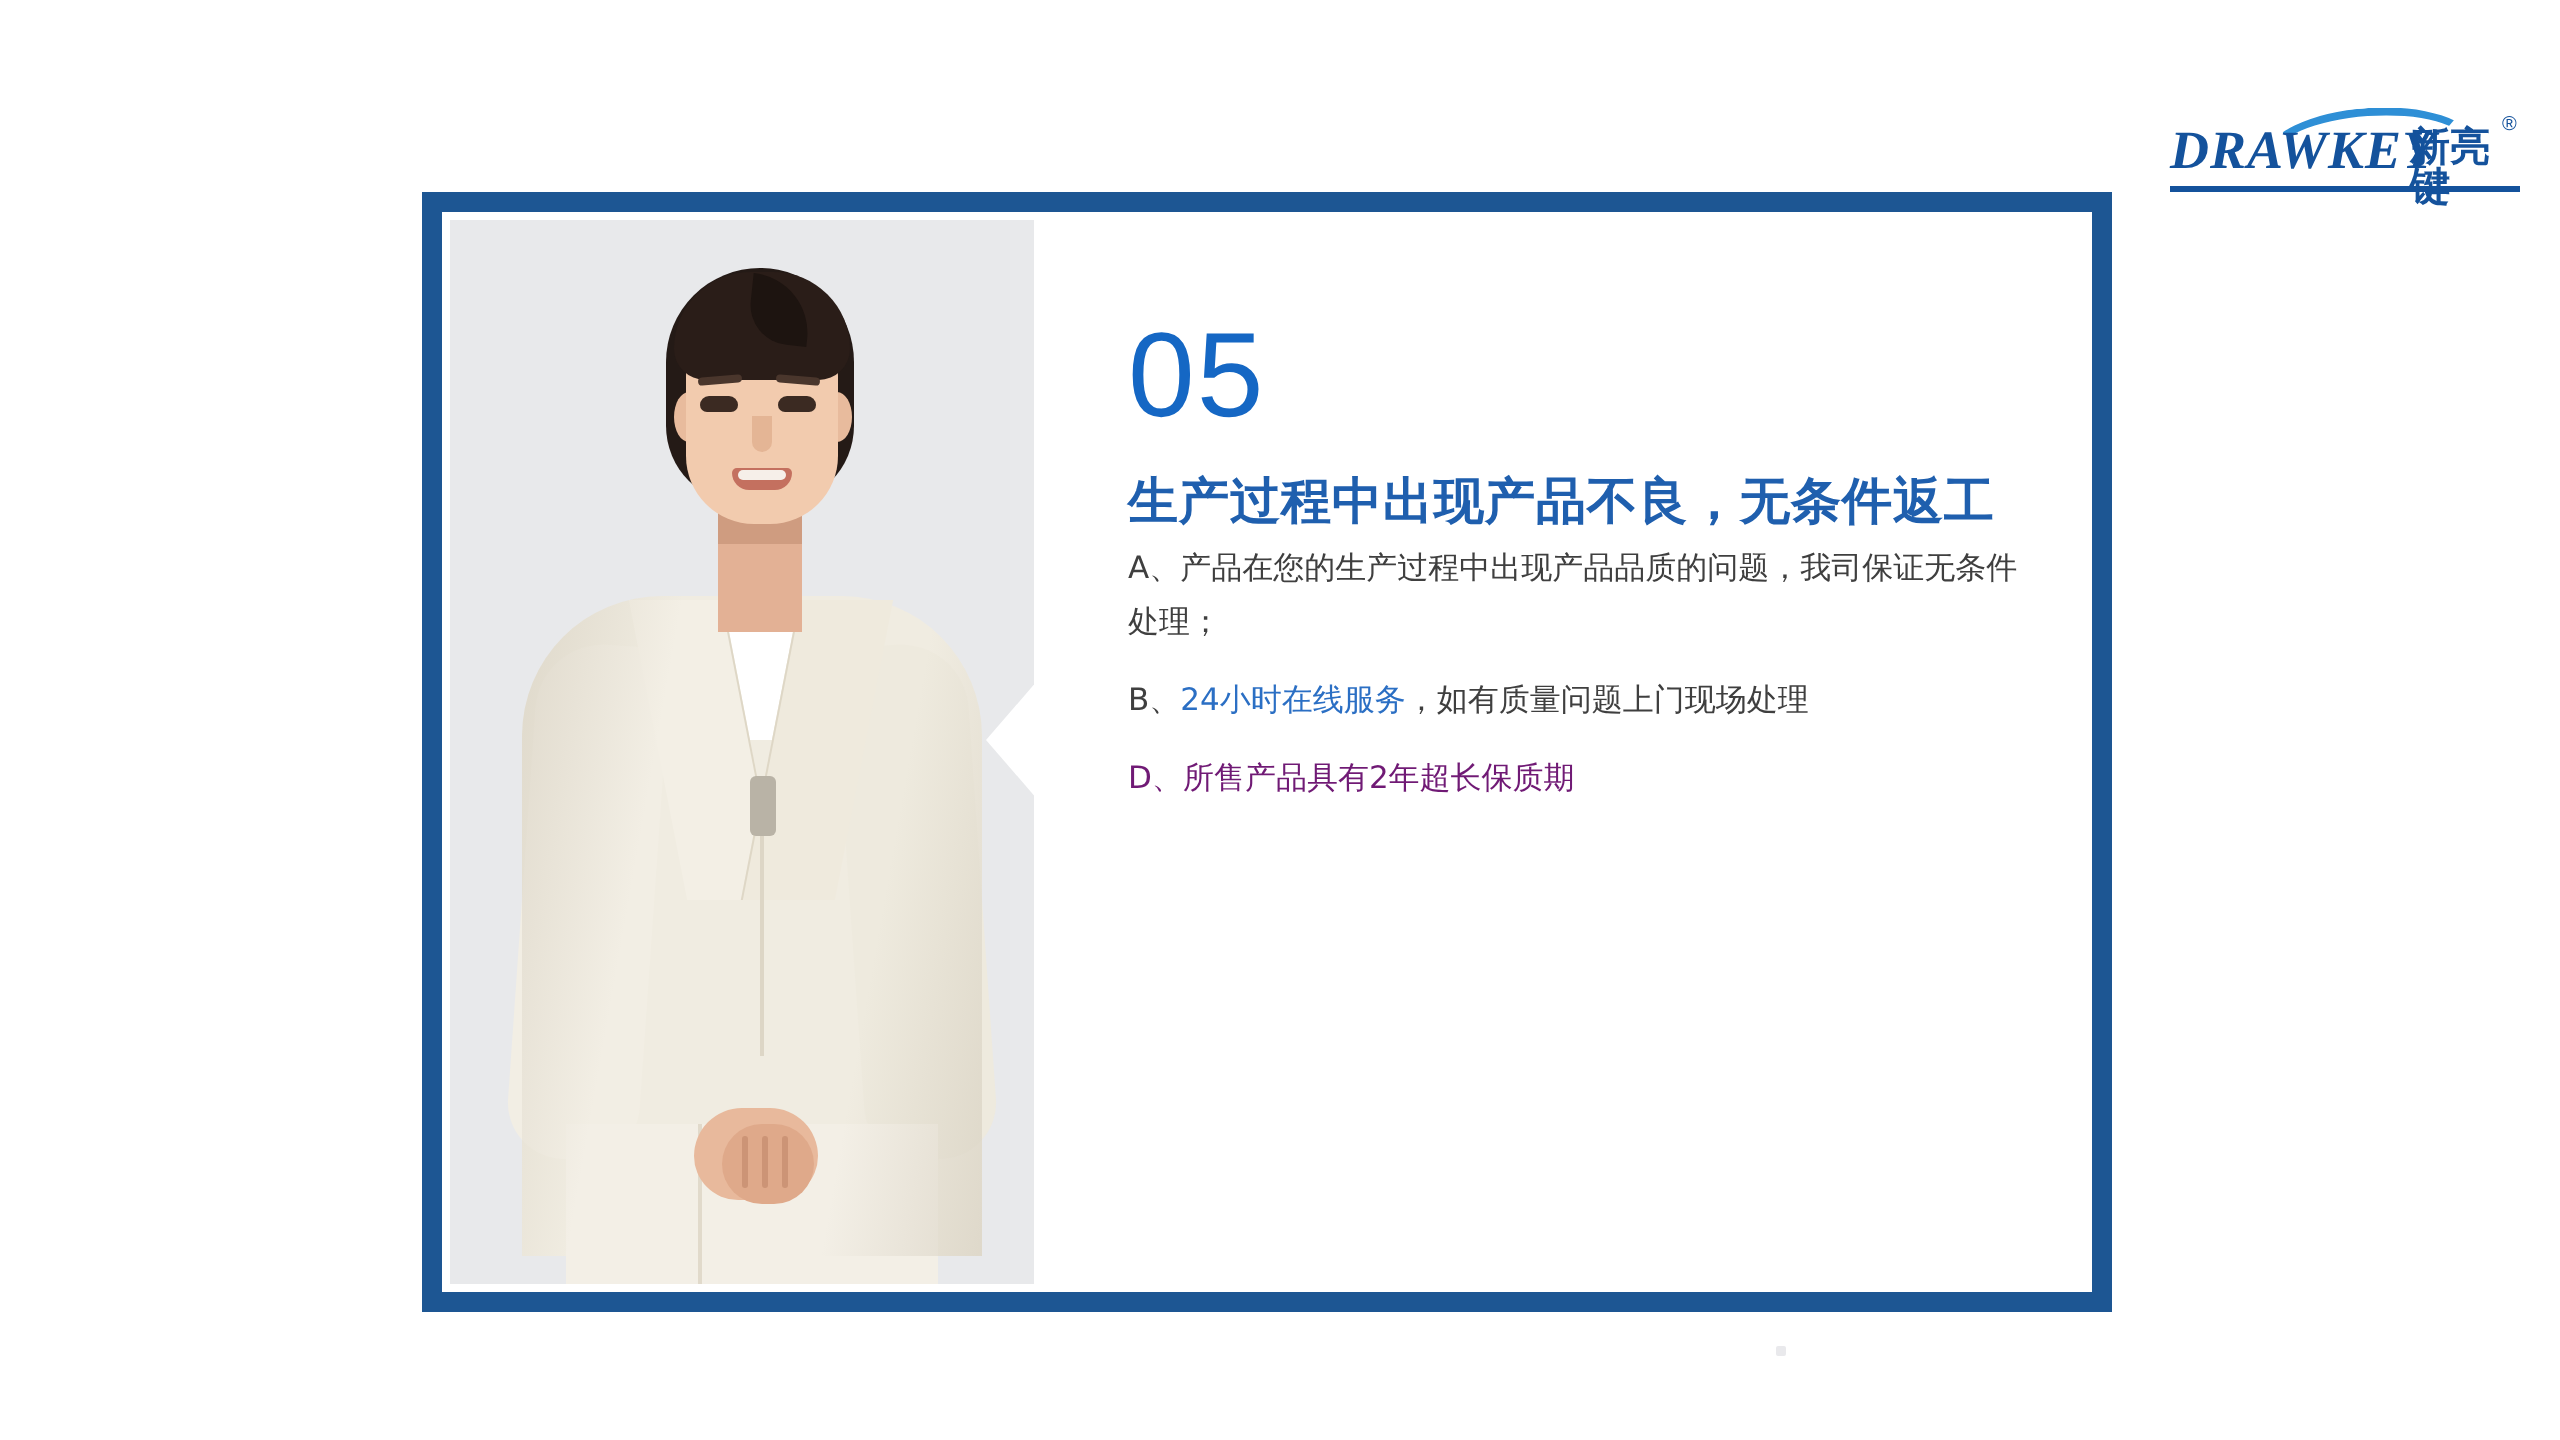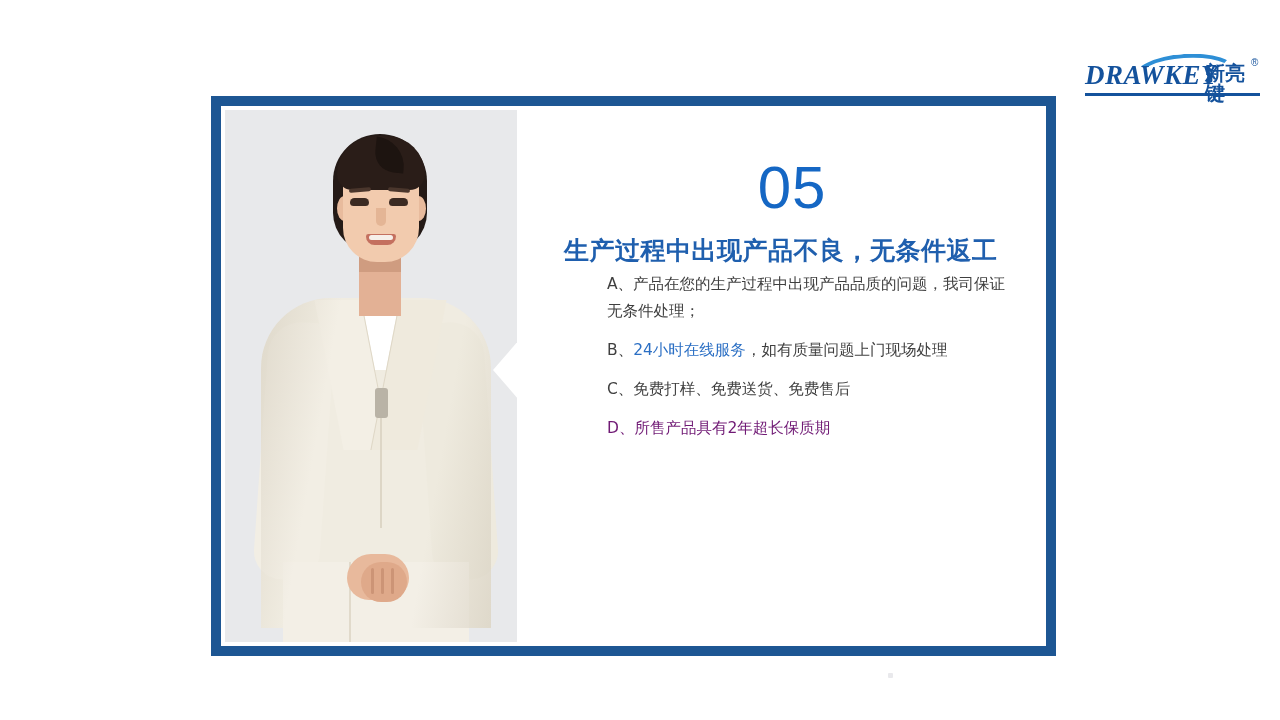--- a/index.html
+++ b/index.html
@@ -338,41 +338,39 @@
     box-sizing: border-box;
   }
   .num-badge {
     font-family: "Liberation Sans", sans-serif;
     font-size: 60px;
     font-weight: 400;
     color: #1567c4;
     line-height: 1;
     letter-spacing: 1px;
     margin-bottom: 14px;
-    text-align: center;
   }
   .headline {
     font-family: "DejaVu Sans", sans-serif;
     font-size: 25px;
     font-weight: bold;
     line-height: 1.55;
     letter-spacing: 0.5px;
     white-space: nowrap;
   }
   .headline-blue { color: #1f5fae; }
   .headline-orange { color: #f08a1c; margin-bottom: 20px; }
 
   .bullet {
     font-family: "DejaVu Sans", sans-serif;
     font-size: 15.5px;
     color: #3f3f3f;
     line-height: 1.75;
     margin-bottom: 12px;
     max-width: 470px;
-    margin-left: 43px;
   }
   .hl-blue { color: #2b6fc4; }
   .bullet.all-blue { color: #701a75; }
 
   .speck {
     position: absolute;
     left: 888px;
     top: 673px;
     width: 5px;
     height: 5px;
@@ -438,23 +436,20 @@
         <div class="headline headline-blue">生产过程中出现产品不良，无条件返工</div>
 
         <div class="bullet">
           <span>A、</span><span>产品在您的生产过程中出现产品品质的问题，我司保证无条件处理；</span>
         </div>
 
         <div class="bullet">
           <span>B、</span><span class="hl-blue">24小时在线服务</span><span>，如有质量问题上门现场处理</span>
         </div>
 
-        <div class="bullet">
-          <span>C、</span><span>免费打样、免费送货、免费售后</span>
-        </div>
 
         <div class="bullet all-blue">
           <span>D、</span><span>所售产品具有2年超长保质期</span>
         </div>
       </div>
 
     </div>
   </div>
 </div>
 

